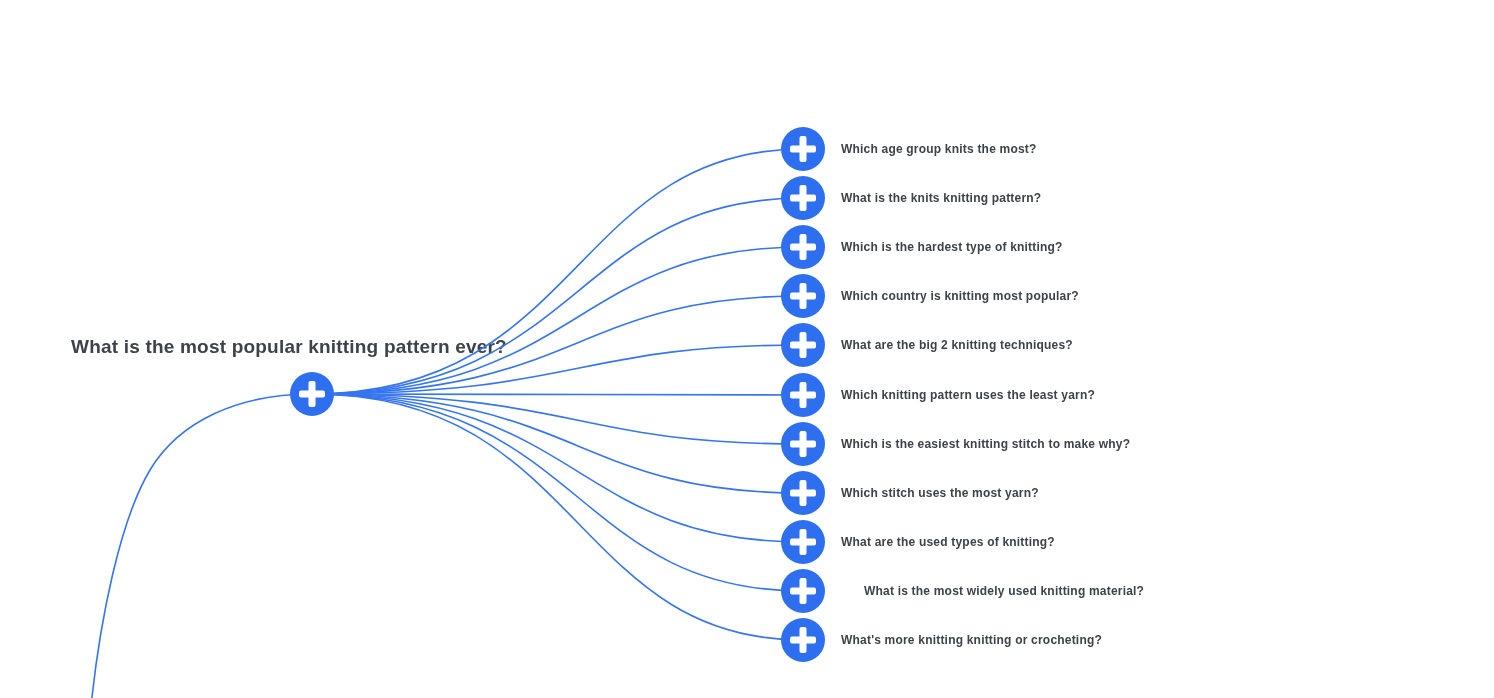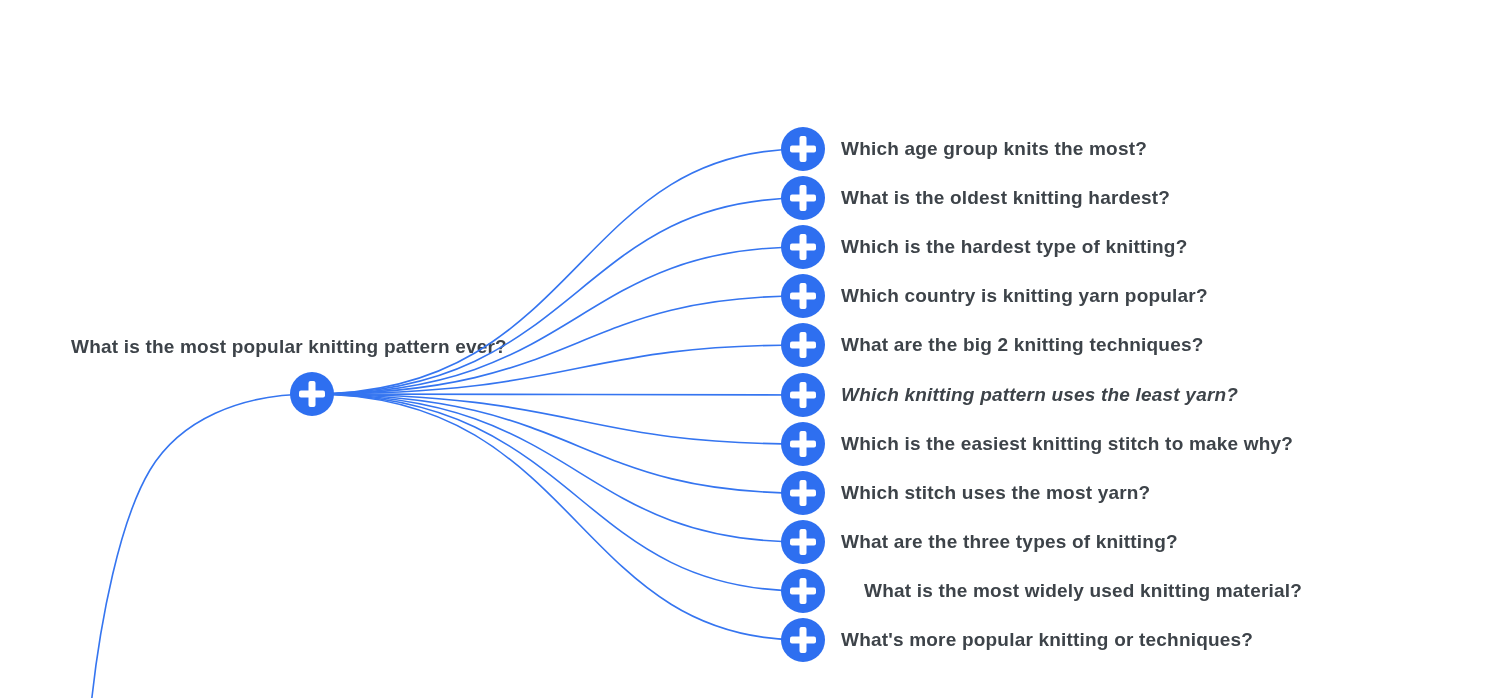--- a/index.html
+++ b/index.html
@@ -73,21 +73,21 @@
     width: 7px;
     height: 26px;
     border-radius: 2px;
     background: #ffffff;
   }
   .child-label {
     position: absolute;
     left: 841px;
     transform: translateY(-50%);
     z-index: 3;
-    font-size: 19px;
+    font-size: 12px;
     font-weight: bold;
     letter-spacing: 0.2px;
     color: var(--text);
     white-space: nowrap;
   }
 </style>
 </head>
 <body>
 
 <div class="stage">
@@ -120,80 +120,80 @@
     <div class="node" style="left: 803px; top: 149px;">
       <span class="plus"></span>
     </div>
     <div class="child-label" style="left: 841px; top: 149px;">Which age group knits the most?</div>
   </div>
 
   <div>
     <div class="node" style="left: 803px; top: 198px;">
       <span class="plus"></span>
     </div>
-    <div class="child-label" style="left: 841px; top: 198px;">What is the oldest knitting hardest?</div>
+    <div class="child-label" style="left: 841px; top: 198px;">What is the knits knitting pattern?</div>
   </div>
 
   <div>
     <div class="node" style="left: 803px; top: 247px;">
       <span class="plus"></span>
     </div>
     <div class="child-label" style="left: 841px; top: 247px;">Which is the hardest type of knitting?</div>
   </div>
 
   <div>
     <div class="node" style="left: 803px; top: 296px;">
       <span class="plus"></span>
     </div>
-    <div class="child-label" style="left: 841px; top: 296px;">Which country is knitting yarn popular?</div>
+    <div class="child-label" style="left: 841px; top: 296px;">Which country is knitting most popular?</div>
   </div>
 
   <div>
     <div class="node" style="left: 803px; top: 345px;">
       <span class="plus"></span>
     </div>
     <div class="child-label" style="left: 841px; top: 345px;">What are the big 2 knitting techniques?</div>
   </div>
 
   <div>
     <div class="node" style="left: 803px; top: 395px;">
       <span class="plus"></span>
     </div>
-    <div class="child-label" style="left: 841px; top: 395px; font-style: italic;">Which knitting pattern uses the least yarn?</div>
+    <div class="child-label" style="left: 841px; top: 395px;">Which knitting pattern uses the least yarn?</div>
   </div>
 
   <div>
     <div class="node" style="left: 803px; top: 444px;">
       <span class="plus"></span>
     </div>
     <div class="child-label" style="left: 841px; top: 444px;">Which is the easiest knitting stitch to make why?</div>
   </div>
 
   <div>
     <div class="node" style="left: 803px; top: 493px;">
       <span class="plus"></span>
     </div>
     <div class="child-label" style="left: 841px; top: 493px; text-align: center;">Which stitch uses the most yarn?</div>
   </div>
 
   <div>
     <div class="node" style="left: 803px; top: 542px;">
       <span class="plus"></span>
     </div>
-    <div class="child-label" style="left: 841px; top: 542px;">What are the three types of knitting?</div>
+    <div class="child-label" style="left: 841px; top: 542px;">What are the used types of knitting?</div>
   </div>
 
   <div>
     <div class="node" style="left: 803px; top: 591px;">
       <span class="plus"></span>
     </div>
     <div class="child-label" style="left: 841px; top: 591px; margin-left: 23px;">What is the most widely used knitting material?</div>
   </div>
 
   <div>
     <div class="node" style="left: 803px; top: 640px;">
       <span class="plus"></span>
     </div>
-    <div class="child-label" style="left: 841px; top: 640px;">What's more popular knitting or techniques?</div>
+    <div class="child-label" style="left: 841px; top: 640px;">What's more knitting knitting or crocheting?</div>
   </div>
 </div>
 
 </div>
 
 </body></html>

